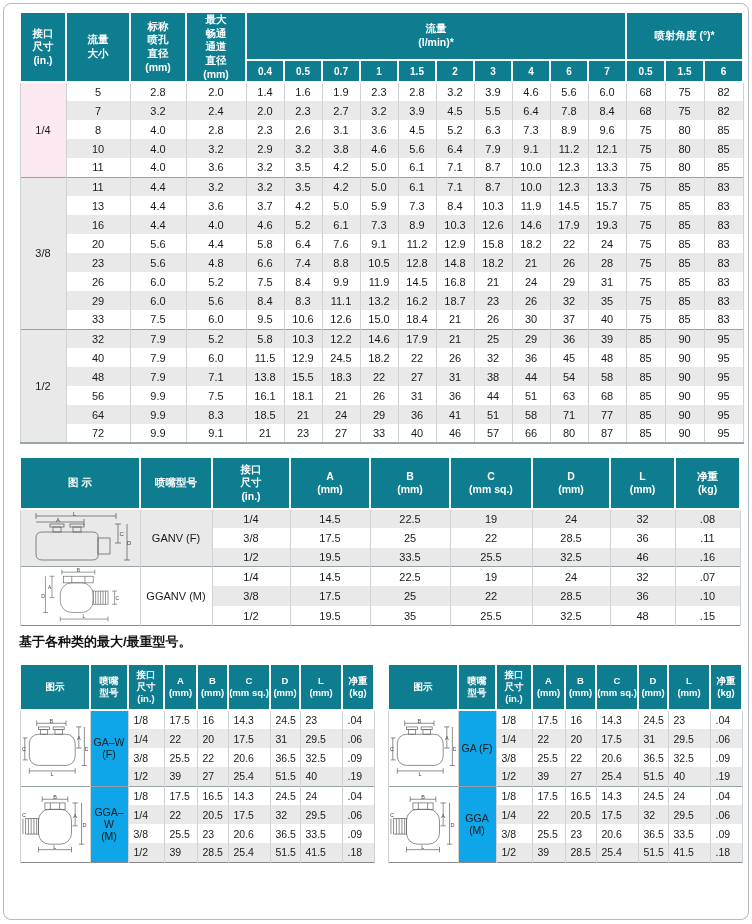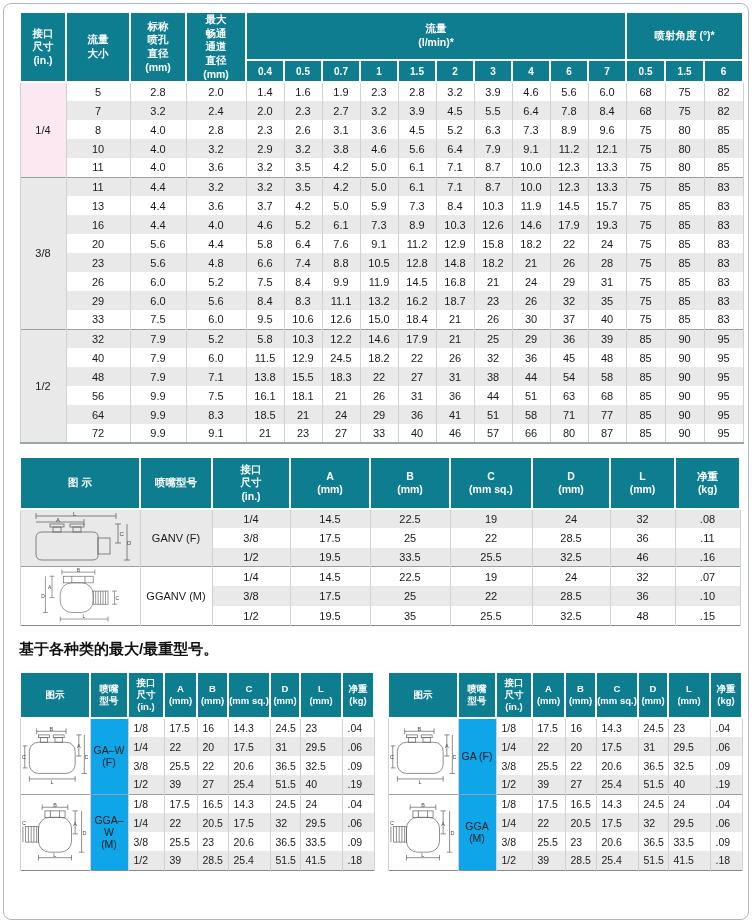--- a/index.html
+++ b/index.html
@@ -49,21 +49,21 @@
   .dim { border-bottom:1px solid #888; }
   .dim thead th { font-size:10.5px; line-height:1.3; height:52px; }
 
   .compact-wrap { display:flex; gap:16px; margin-top:12px; }
   .compact-col { width:352px; }
   .compact { width:352px; border-bottom:1px solid #888; }
   .compact thead th { font-size:9.5px; line-height:1.25; height:46px; padding:0; }
   .compact td { font-size:10.5px; text-align:left; padding-left:5px; }
   .compact td.diagram-cell, .compact td.label-cell { text-align:center; padding-left:1px; }
 
-  .footnote { font-size:15px; font-weight:bold; margin-top:14px; color:#111; }
+  .footnote { font-size:13px; font-weight:bold; margin-top:7px; color:#111; }
   svg { display:block; margin:0 auto; }
   svg text { font-size:6px; fill:#444; }
 </style>
 </head>
 <body>
 
 <div class="frame">
 
   <section>
     <table class="perf">

